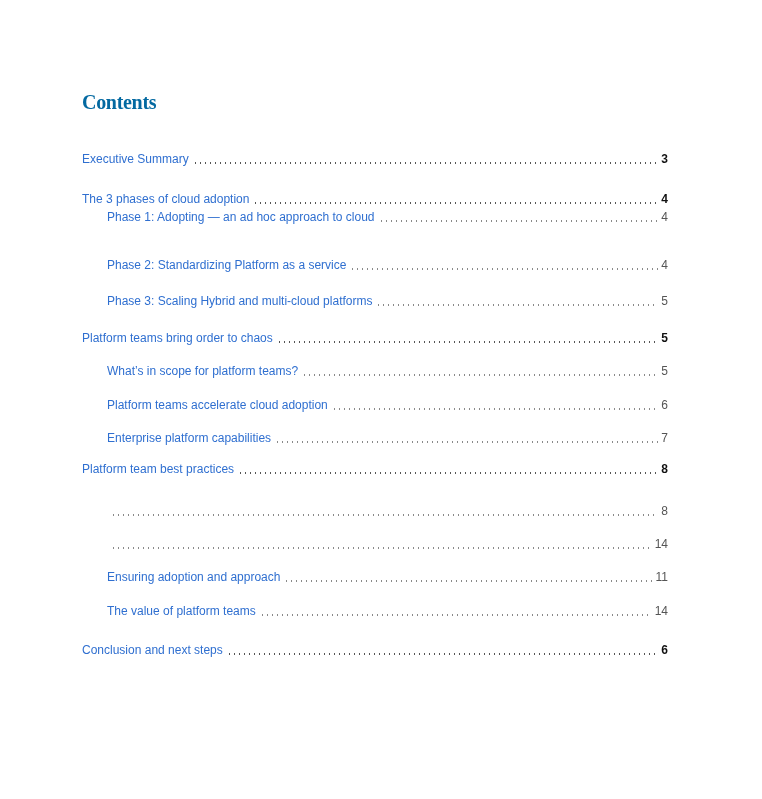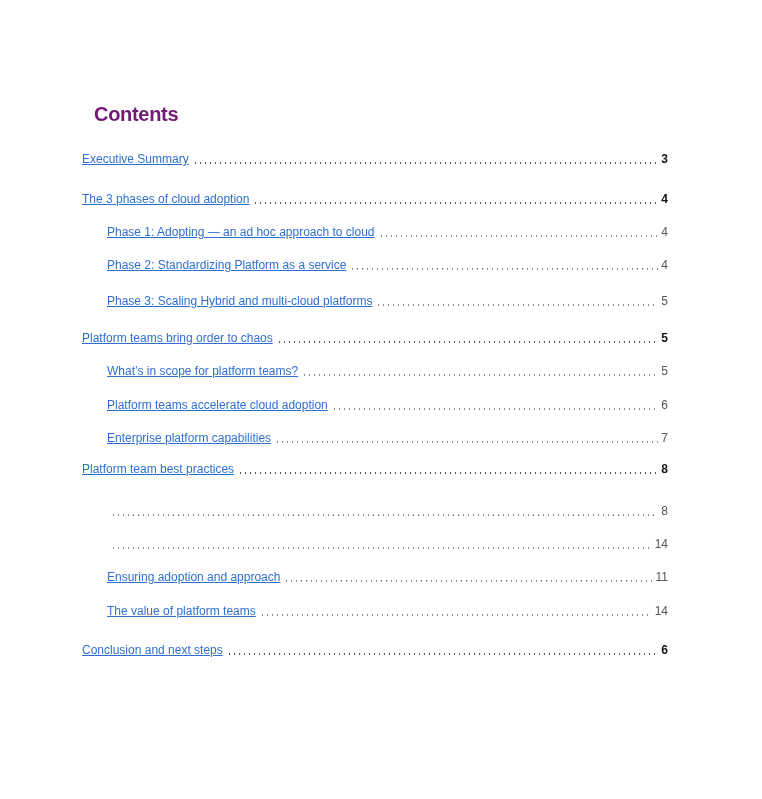--- a/index.html
+++ b/index.html
@@ -19,26 +19,26 @@
       left: 0;
       top: 0;
       width: 762px;
       height: 799px;
       background: #ffffff;
     }
     .title {
       position: absolute;
       left: 82px;
       top: 91px;
-      margin: 12px;
-      font-family: Liberation Sans, sans-serif;
+      margin: 0;
+      font-family: Liberation Serif, serif;
       font-weight: bold;
       font-size: 20px;
       letter-spacing: -0.3px;
-      color: #701a75;
+      color: #0369a1;
     }
     .toc {
       position: absolute;
       left: 0;
       top: 0;
       width: 762px;
     }
     .toc-row {
       position: absolute;
       display: flex;
@@ -48,21 +48,20 @@
       font-size: 12px;
       line-height: 18px;
       text-decoration: none;
     }
     .toc-row.level-1 { left: 82px; }
     .toc-row.level-2 { left: 107px; }
     .toc-label {
       color: #2f6fd0;
       white-space: nowrap;
       flex: 0 0 auto;
-      text-decoration: underline;
     }
     .toc-leader {
       flex: 1 1 auto;
       margin: 0 3px 0 4px;
       height: 1px;
       align-self: flex-end;
       margin-bottom: 4px;
       background-image: radial-gradient(circle, #555555 0.9px, transparent 1.1px);
       background-size: 5px 2px;
       background-repeat: repeat-x;
@@ -99,21 +98,21 @@
       <span class="toc-leader"></span>
       <span class="toc-page">3</span>
     </a>
 
     <a class="toc-row level-1" style="top:190px">
       <span class="toc-label">The 3 phases of cloud adoption</span>
       <span class="toc-leader"></span>
       <span class="toc-page">4</span>
     </a>
 
-    <a class="toc-row level-2" style="top:223px">
+    <a class="toc-row level-2" style="top:208px">
       <span class="toc-label">Phase 1: Adopting — an ad hoc approach to cloud</span>
       <span class="toc-leader"></span>
       <span class="toc-page">4</span>
     </a>
 
     <a class="toc-row level-2" style="top:256px">
       <span class="toc-label">Phase 2: Standardizing Platform as a service</span>
       <span class="toc-leader"></span>
       <span class="toc-page">4</span>
     </a>

